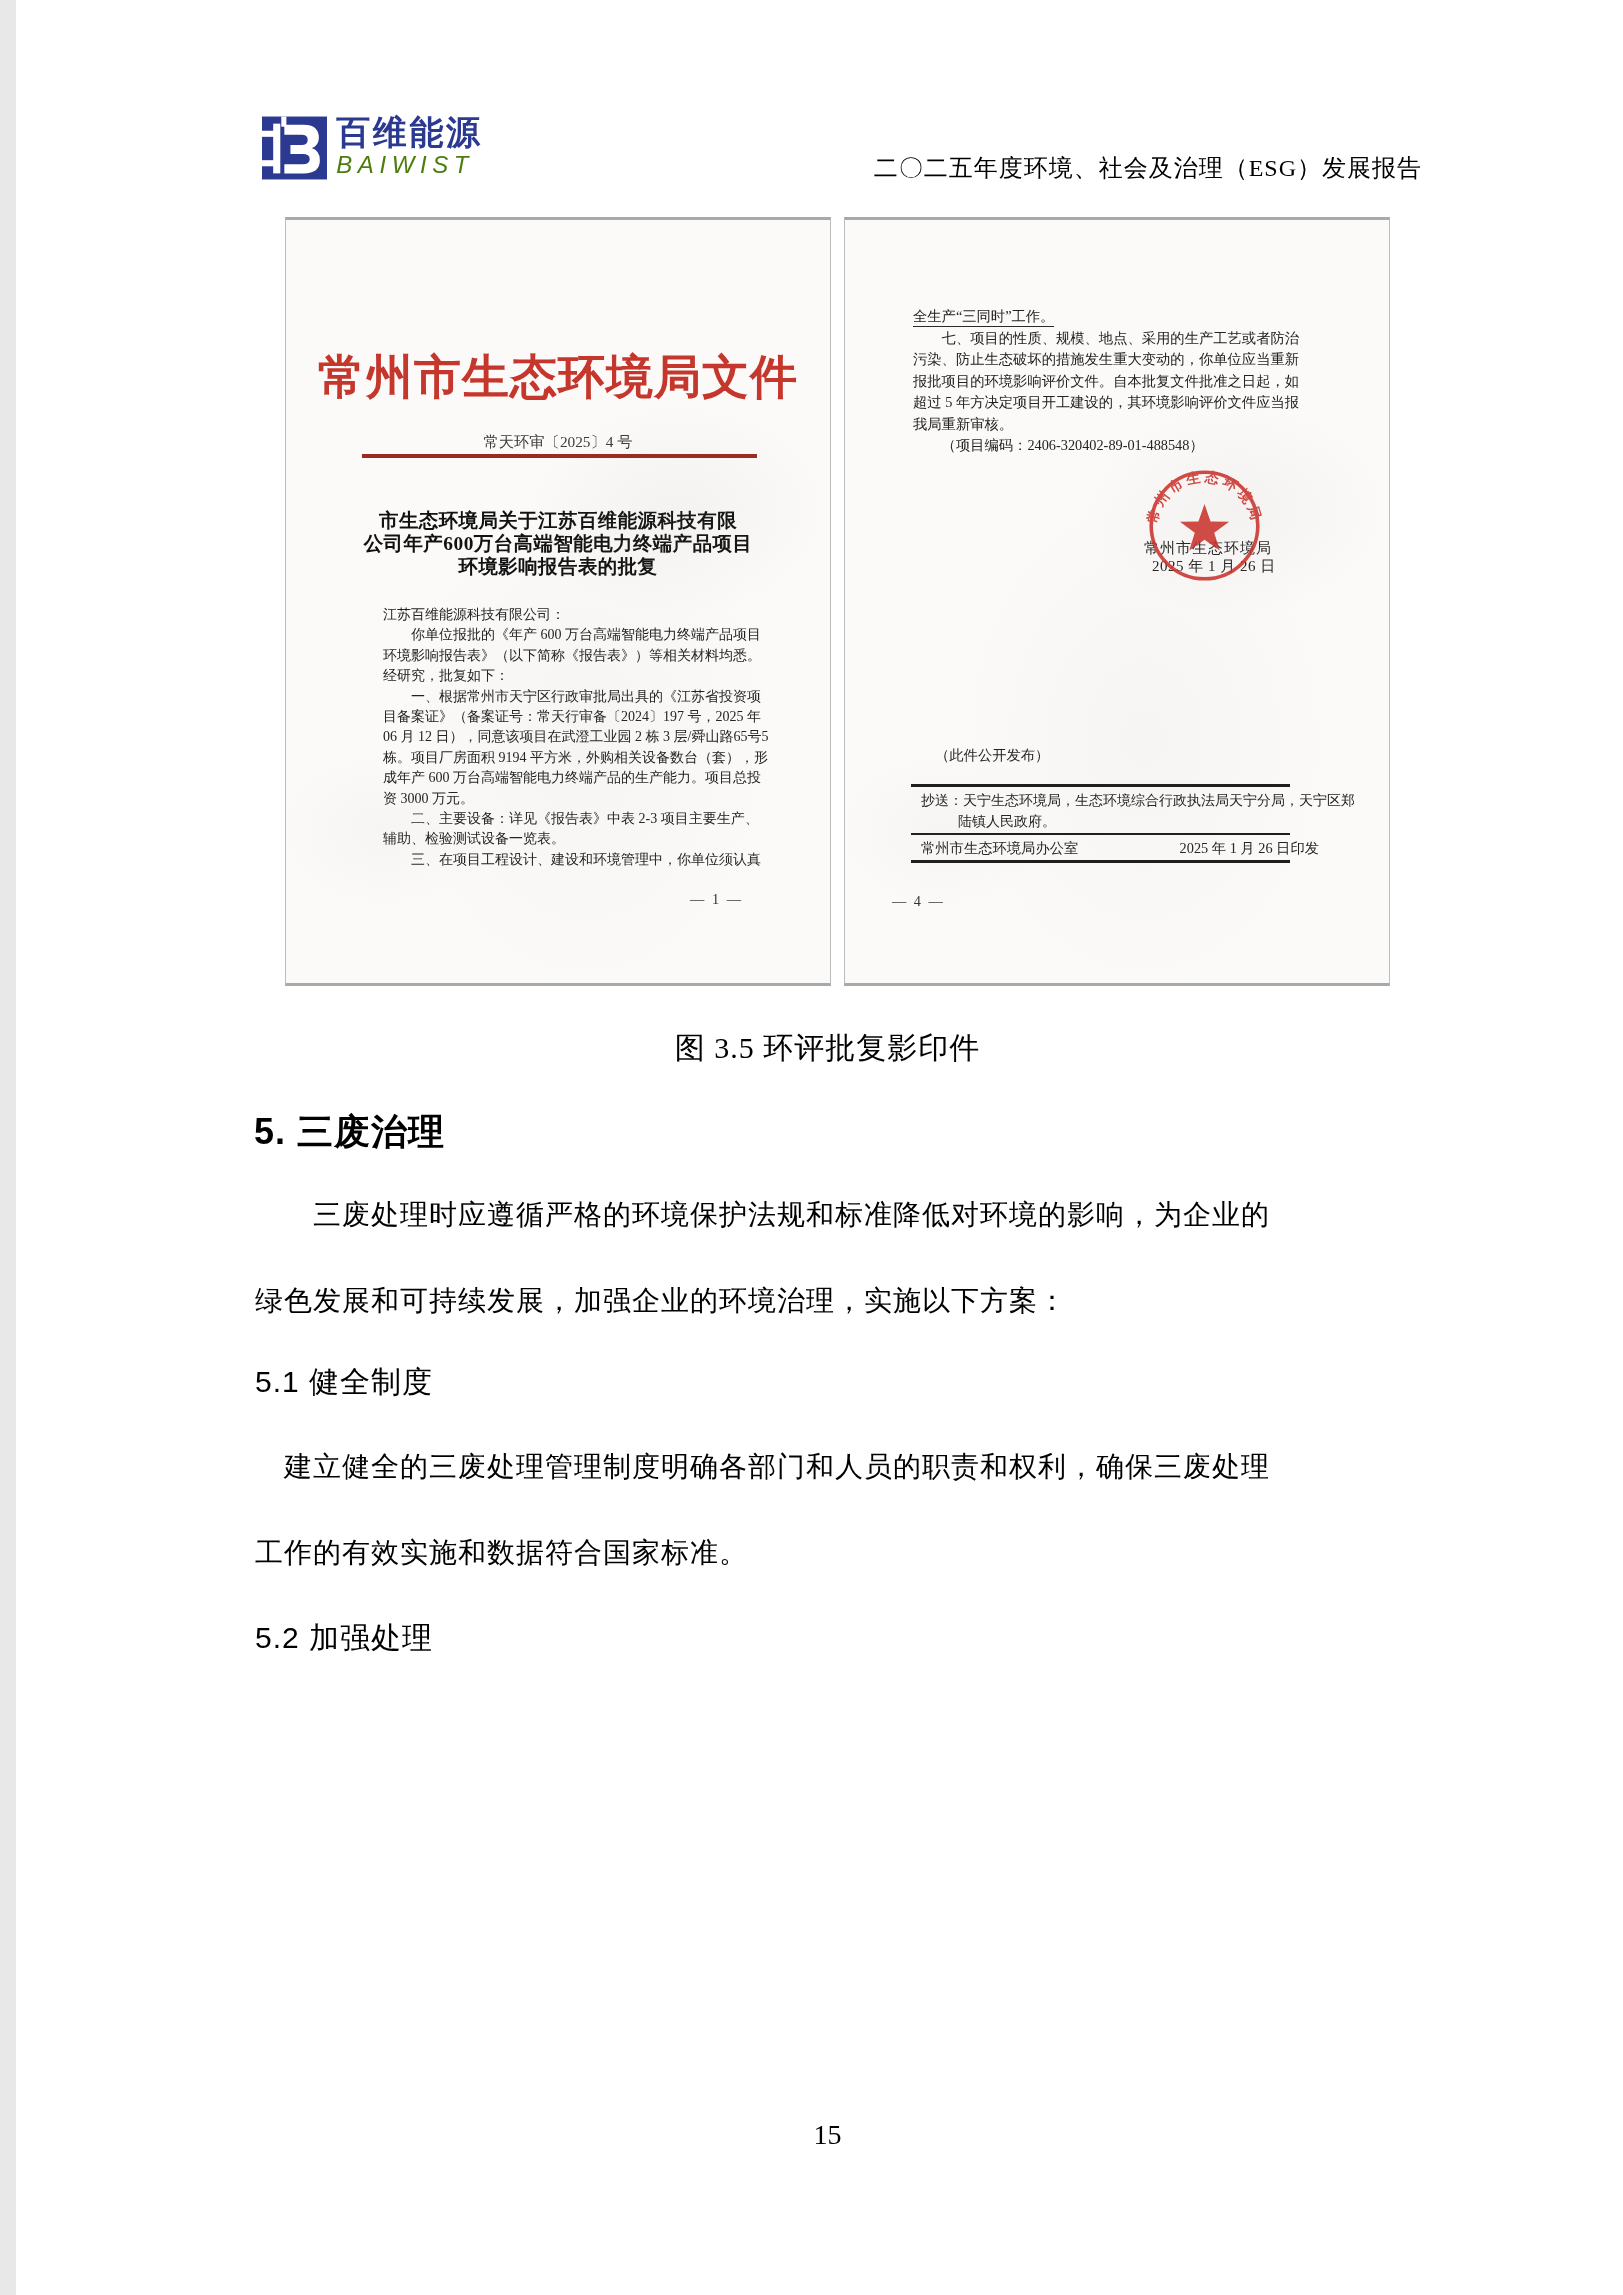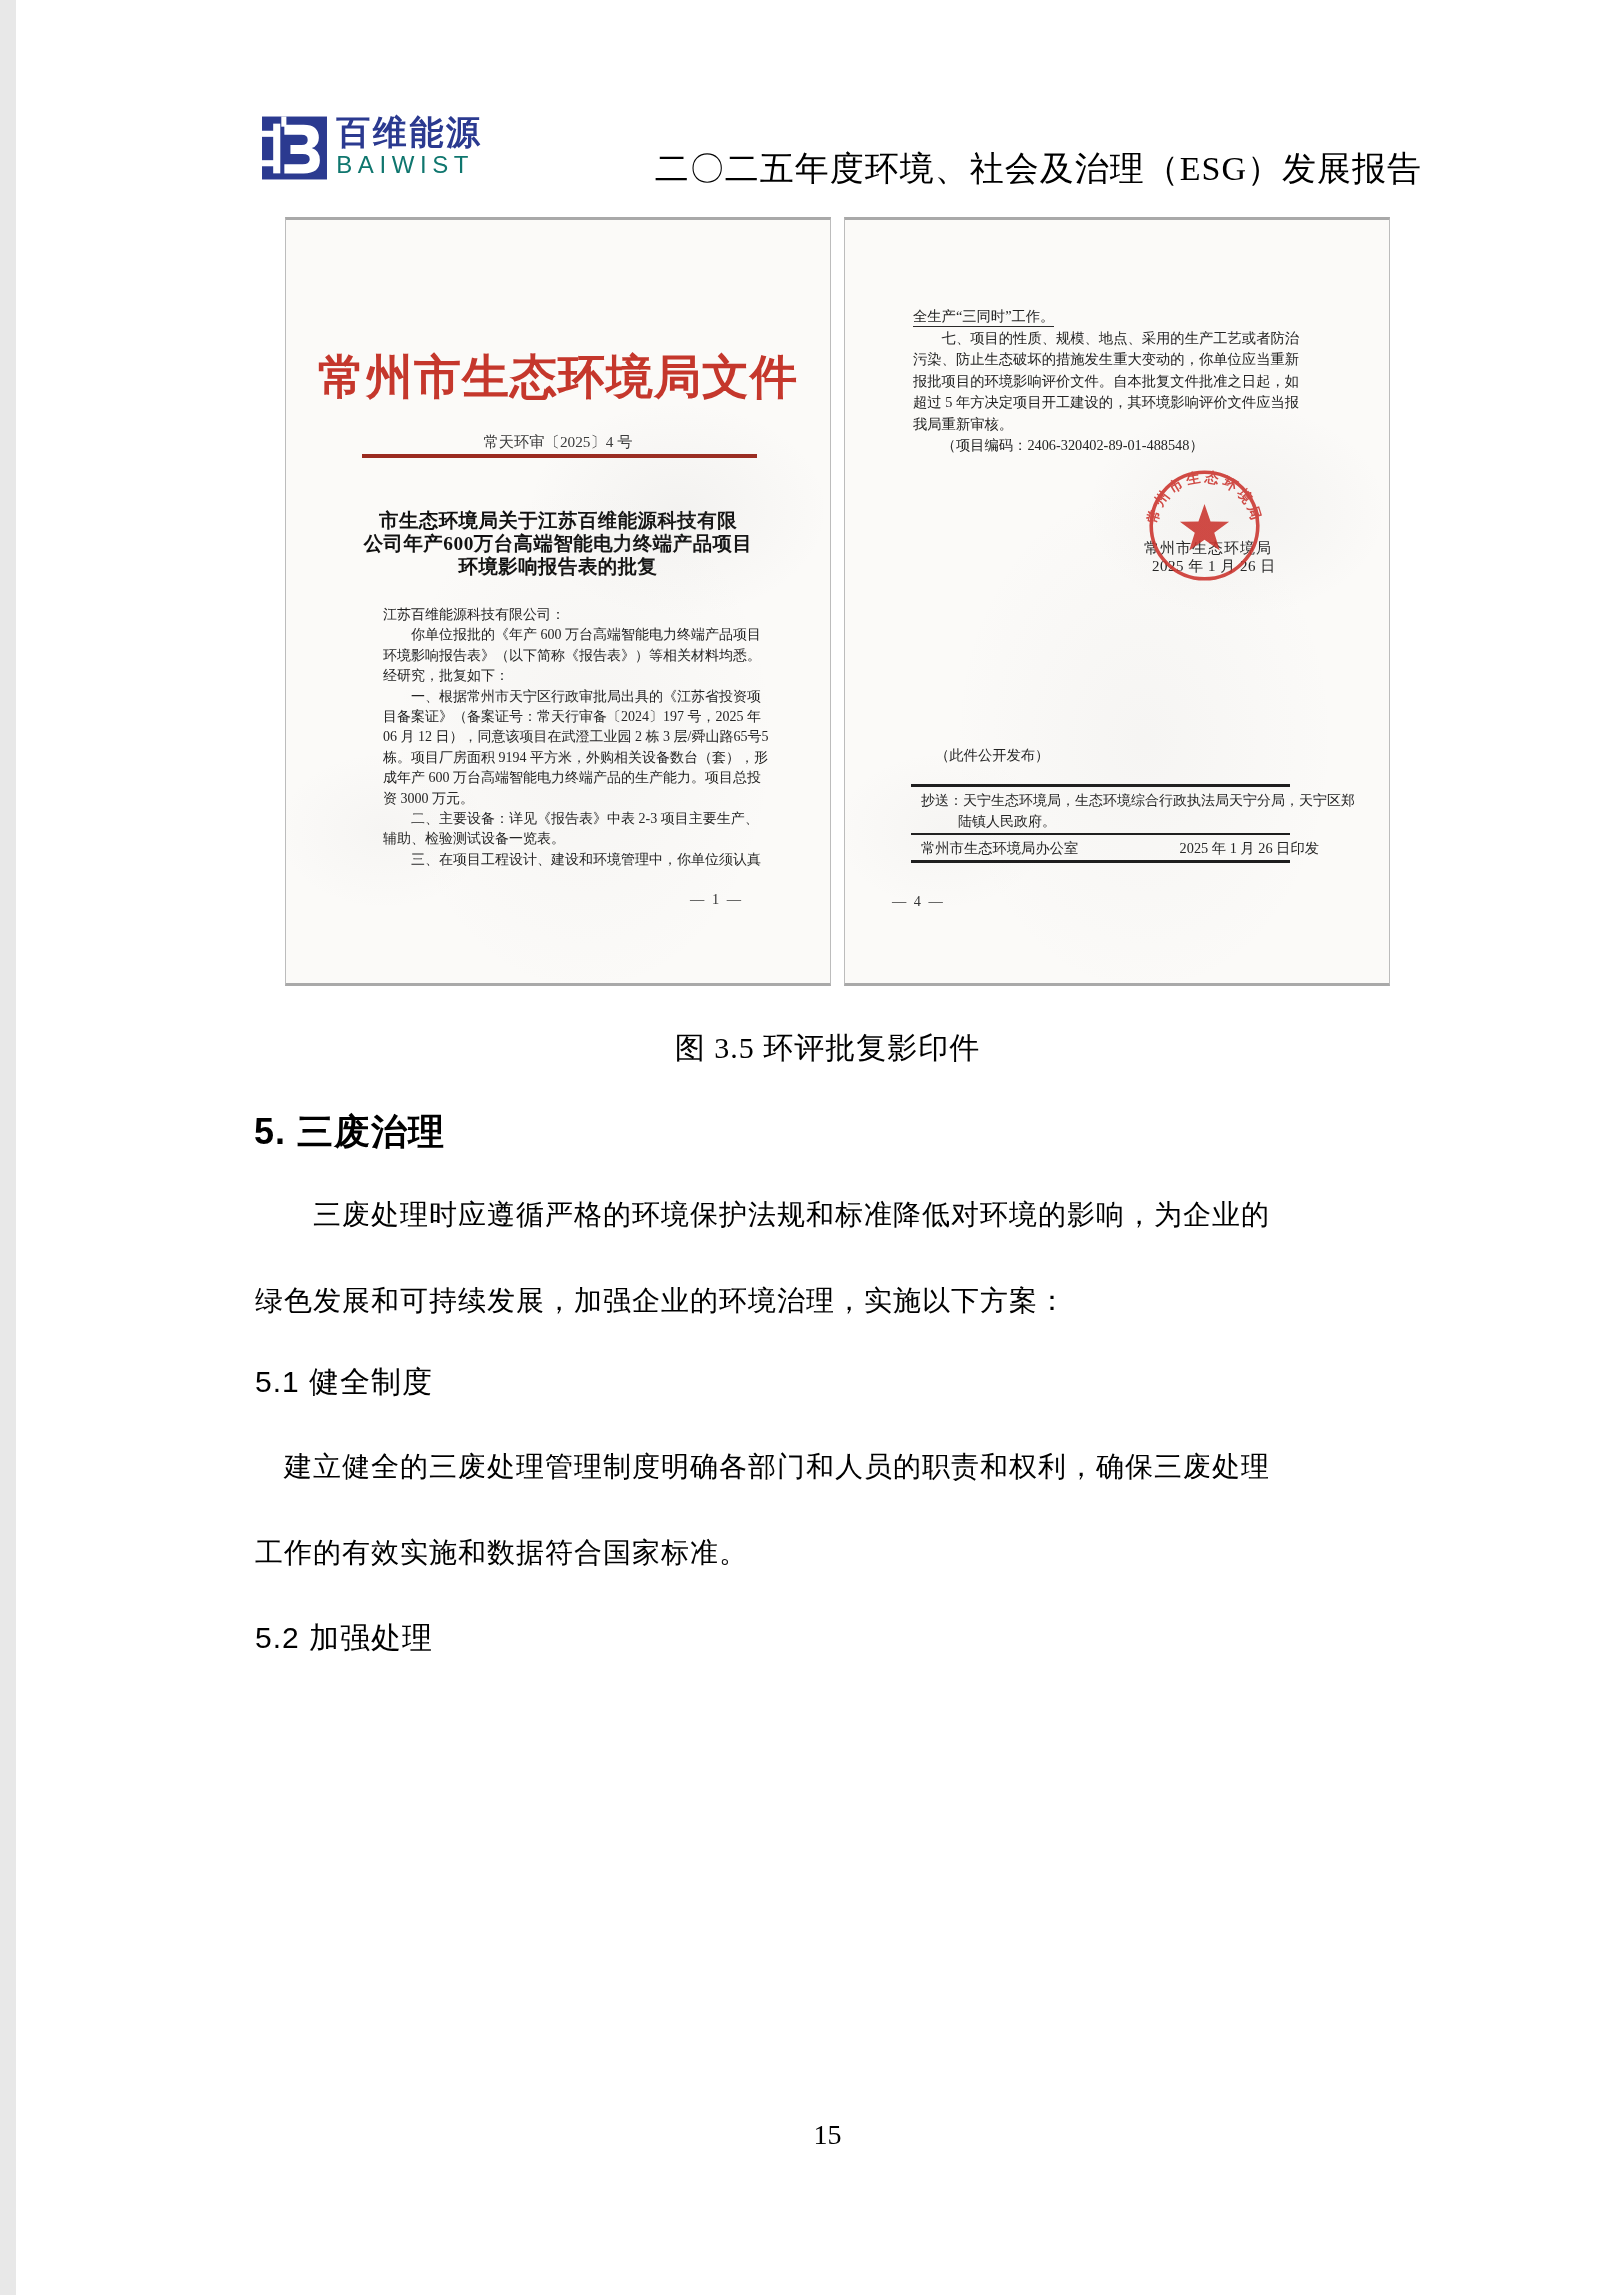--- a/index.html
+++ b/index.html
@@ -16,25 +16,25 @@
   .logo{position:absolute;left:245px;top:113px;display:flex;align-items:flex-start;}
   .logo-icon{width:67px;height:70px;margin-right:8.2px;}
   .logo-texts{display:flex;flex-direction:column;}
   .logo-cn{
     font-family:"Liberation Sans","DejaVu Sans",sans-serif;
     font-weight:bold;font-size:34px;line-height:39px;
     color:#2b3a90;letter-spacing:2.6px;
   }
   .logo-en{
     font-family:"Liberation Sans","DejaVu Sans",sans-serif;
-    font-size:24px;line-height:26.6px;color:#0f766e;letter-spacing:5.6px;
+    font-size:24px;line-height:26.6px;color:#4d7c0f;letter-spacing:5.6px;font-style:italic;
   }
   .report-title{
     position:absolute;top:150px;right:217px;
-    font-size:34px;line-height:37px;letter-spacing:1px;white-space:nowrap;
+    font-size:24px;line-height:37px;letter-spacing:1px;white-space:nowrap;
   }
   
   .figure{position:absolute;left:269px;top:217px;width:1105px;height:769px;}
   .scan-page{
     position:absolute;top:0;height:769px;width:546px;
     box-sizing:border-box;
     background:#fbfaf8;
     border:1.5px solid #bcbcbc;
     border-top:3.6px solid #a9a9a9;
     border-bottom:3.6px solid #a9a9a9;

